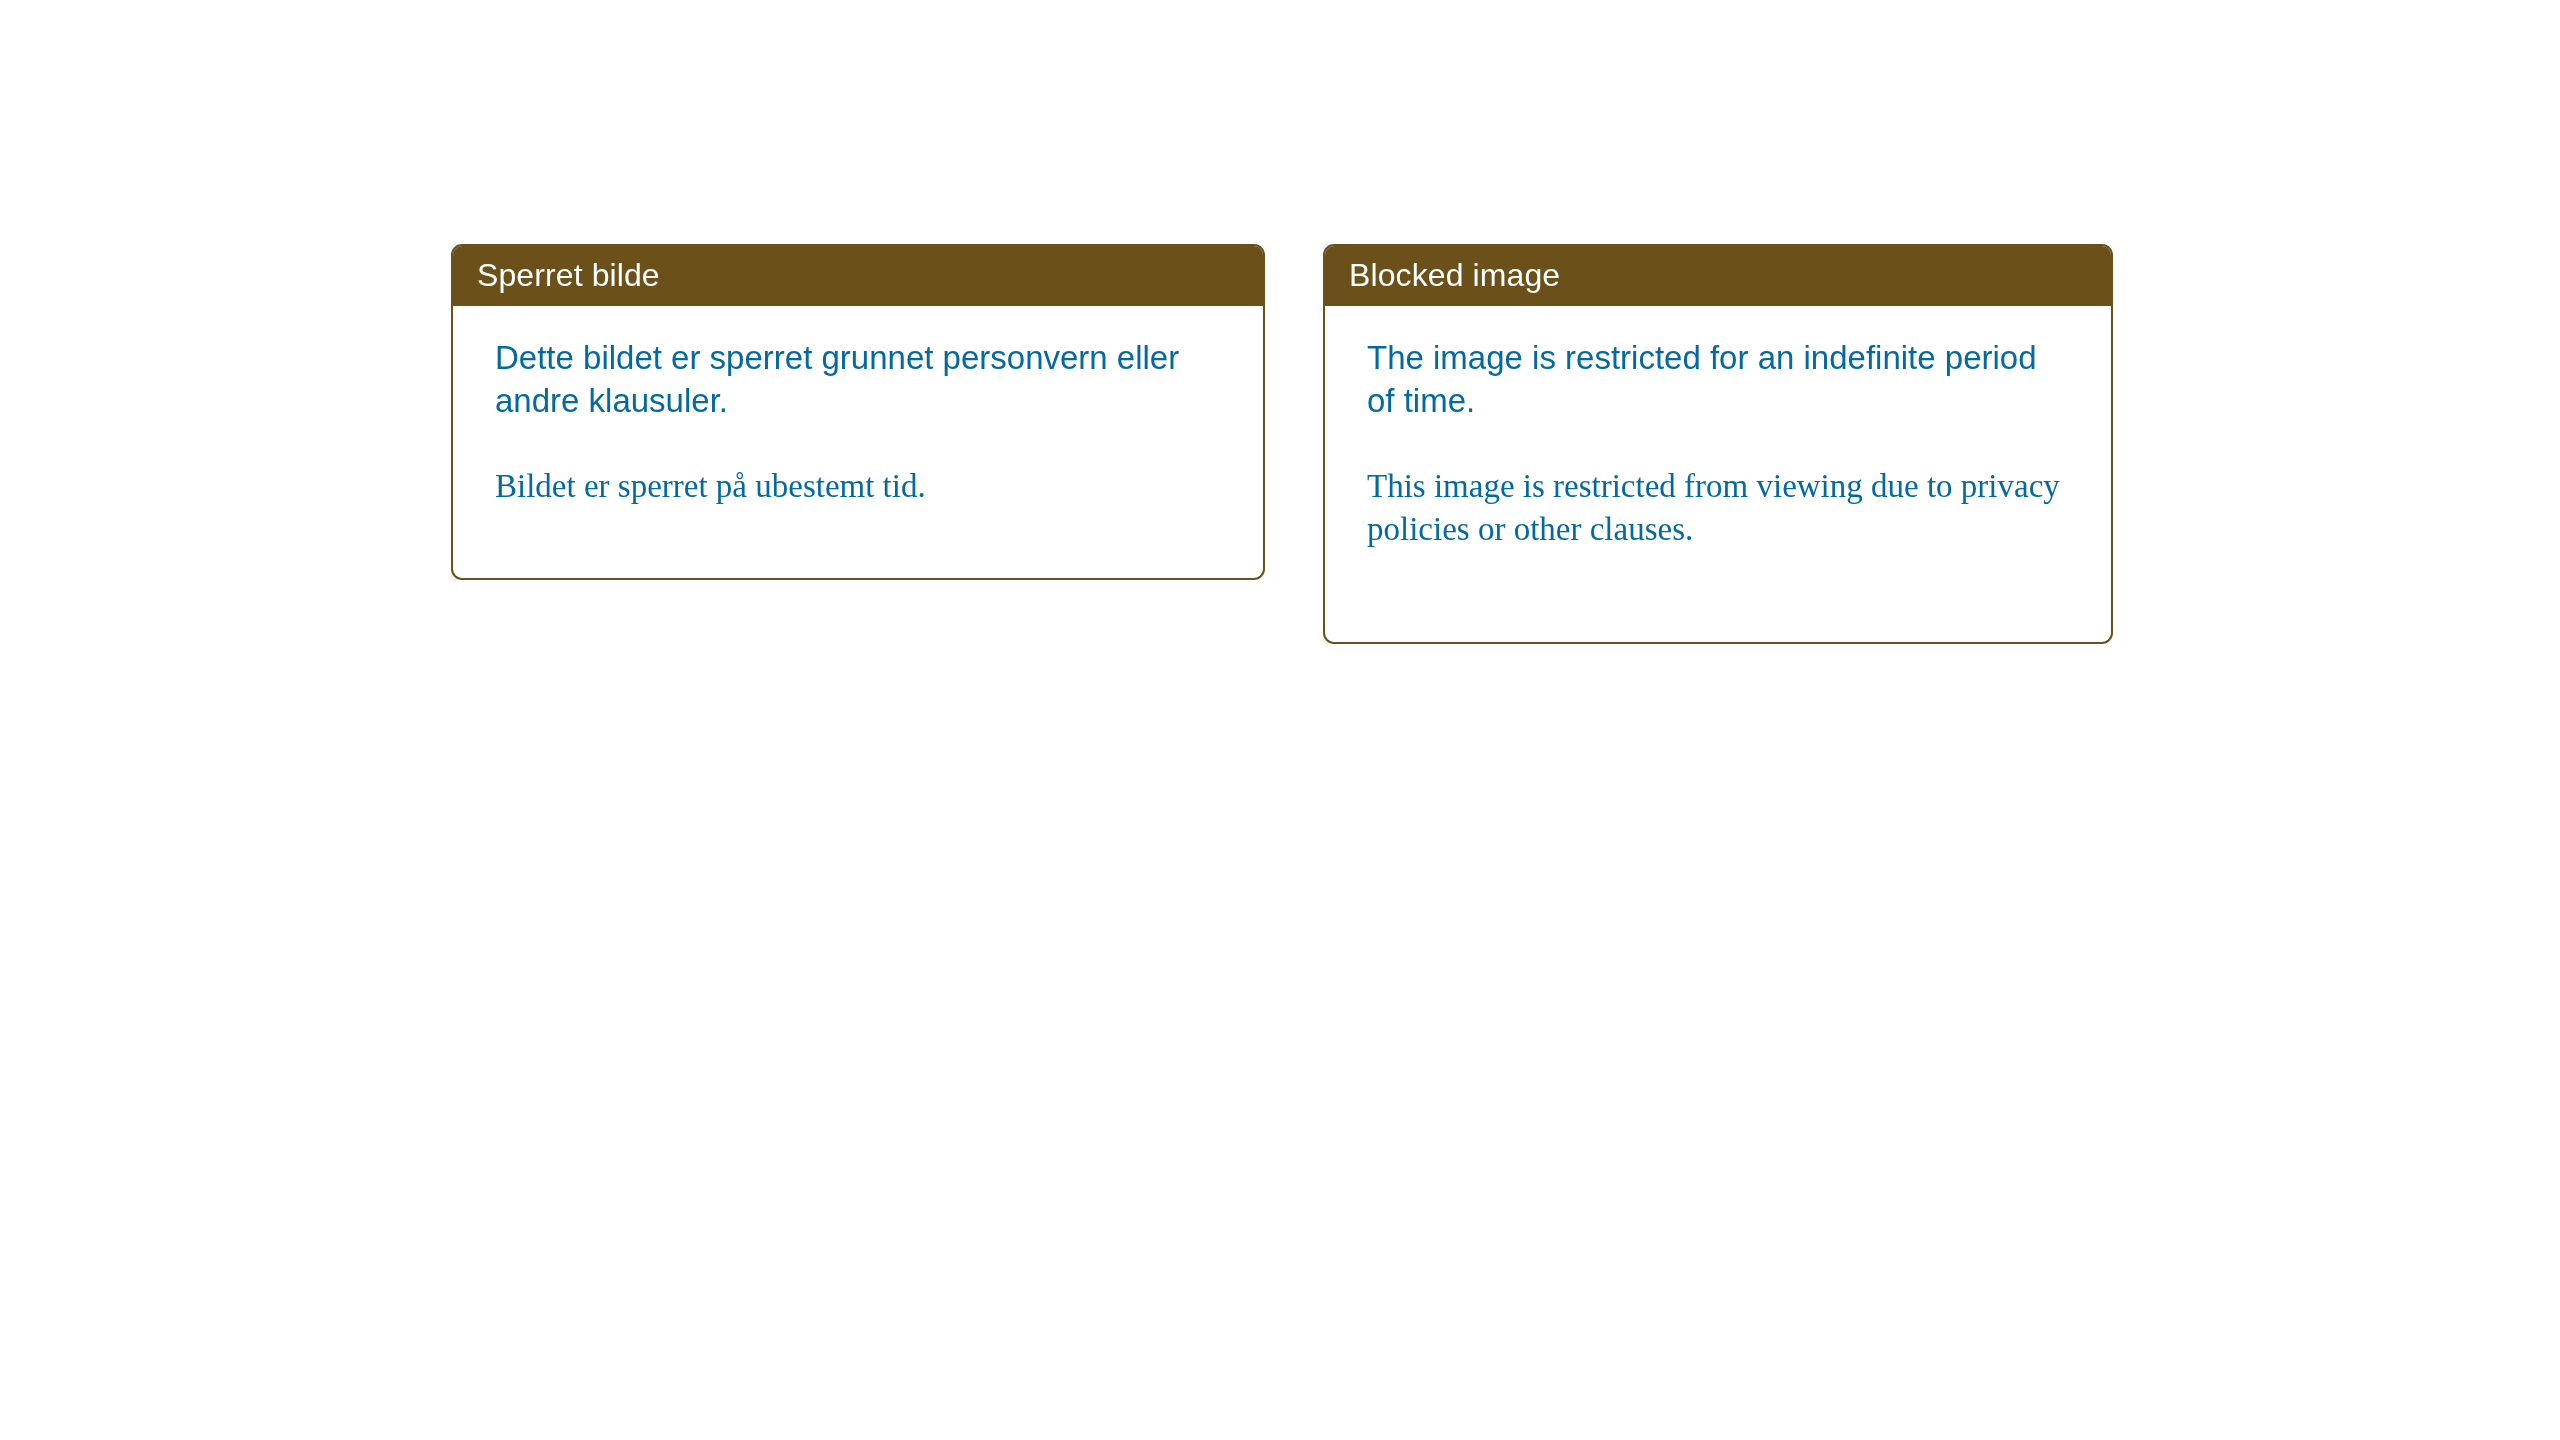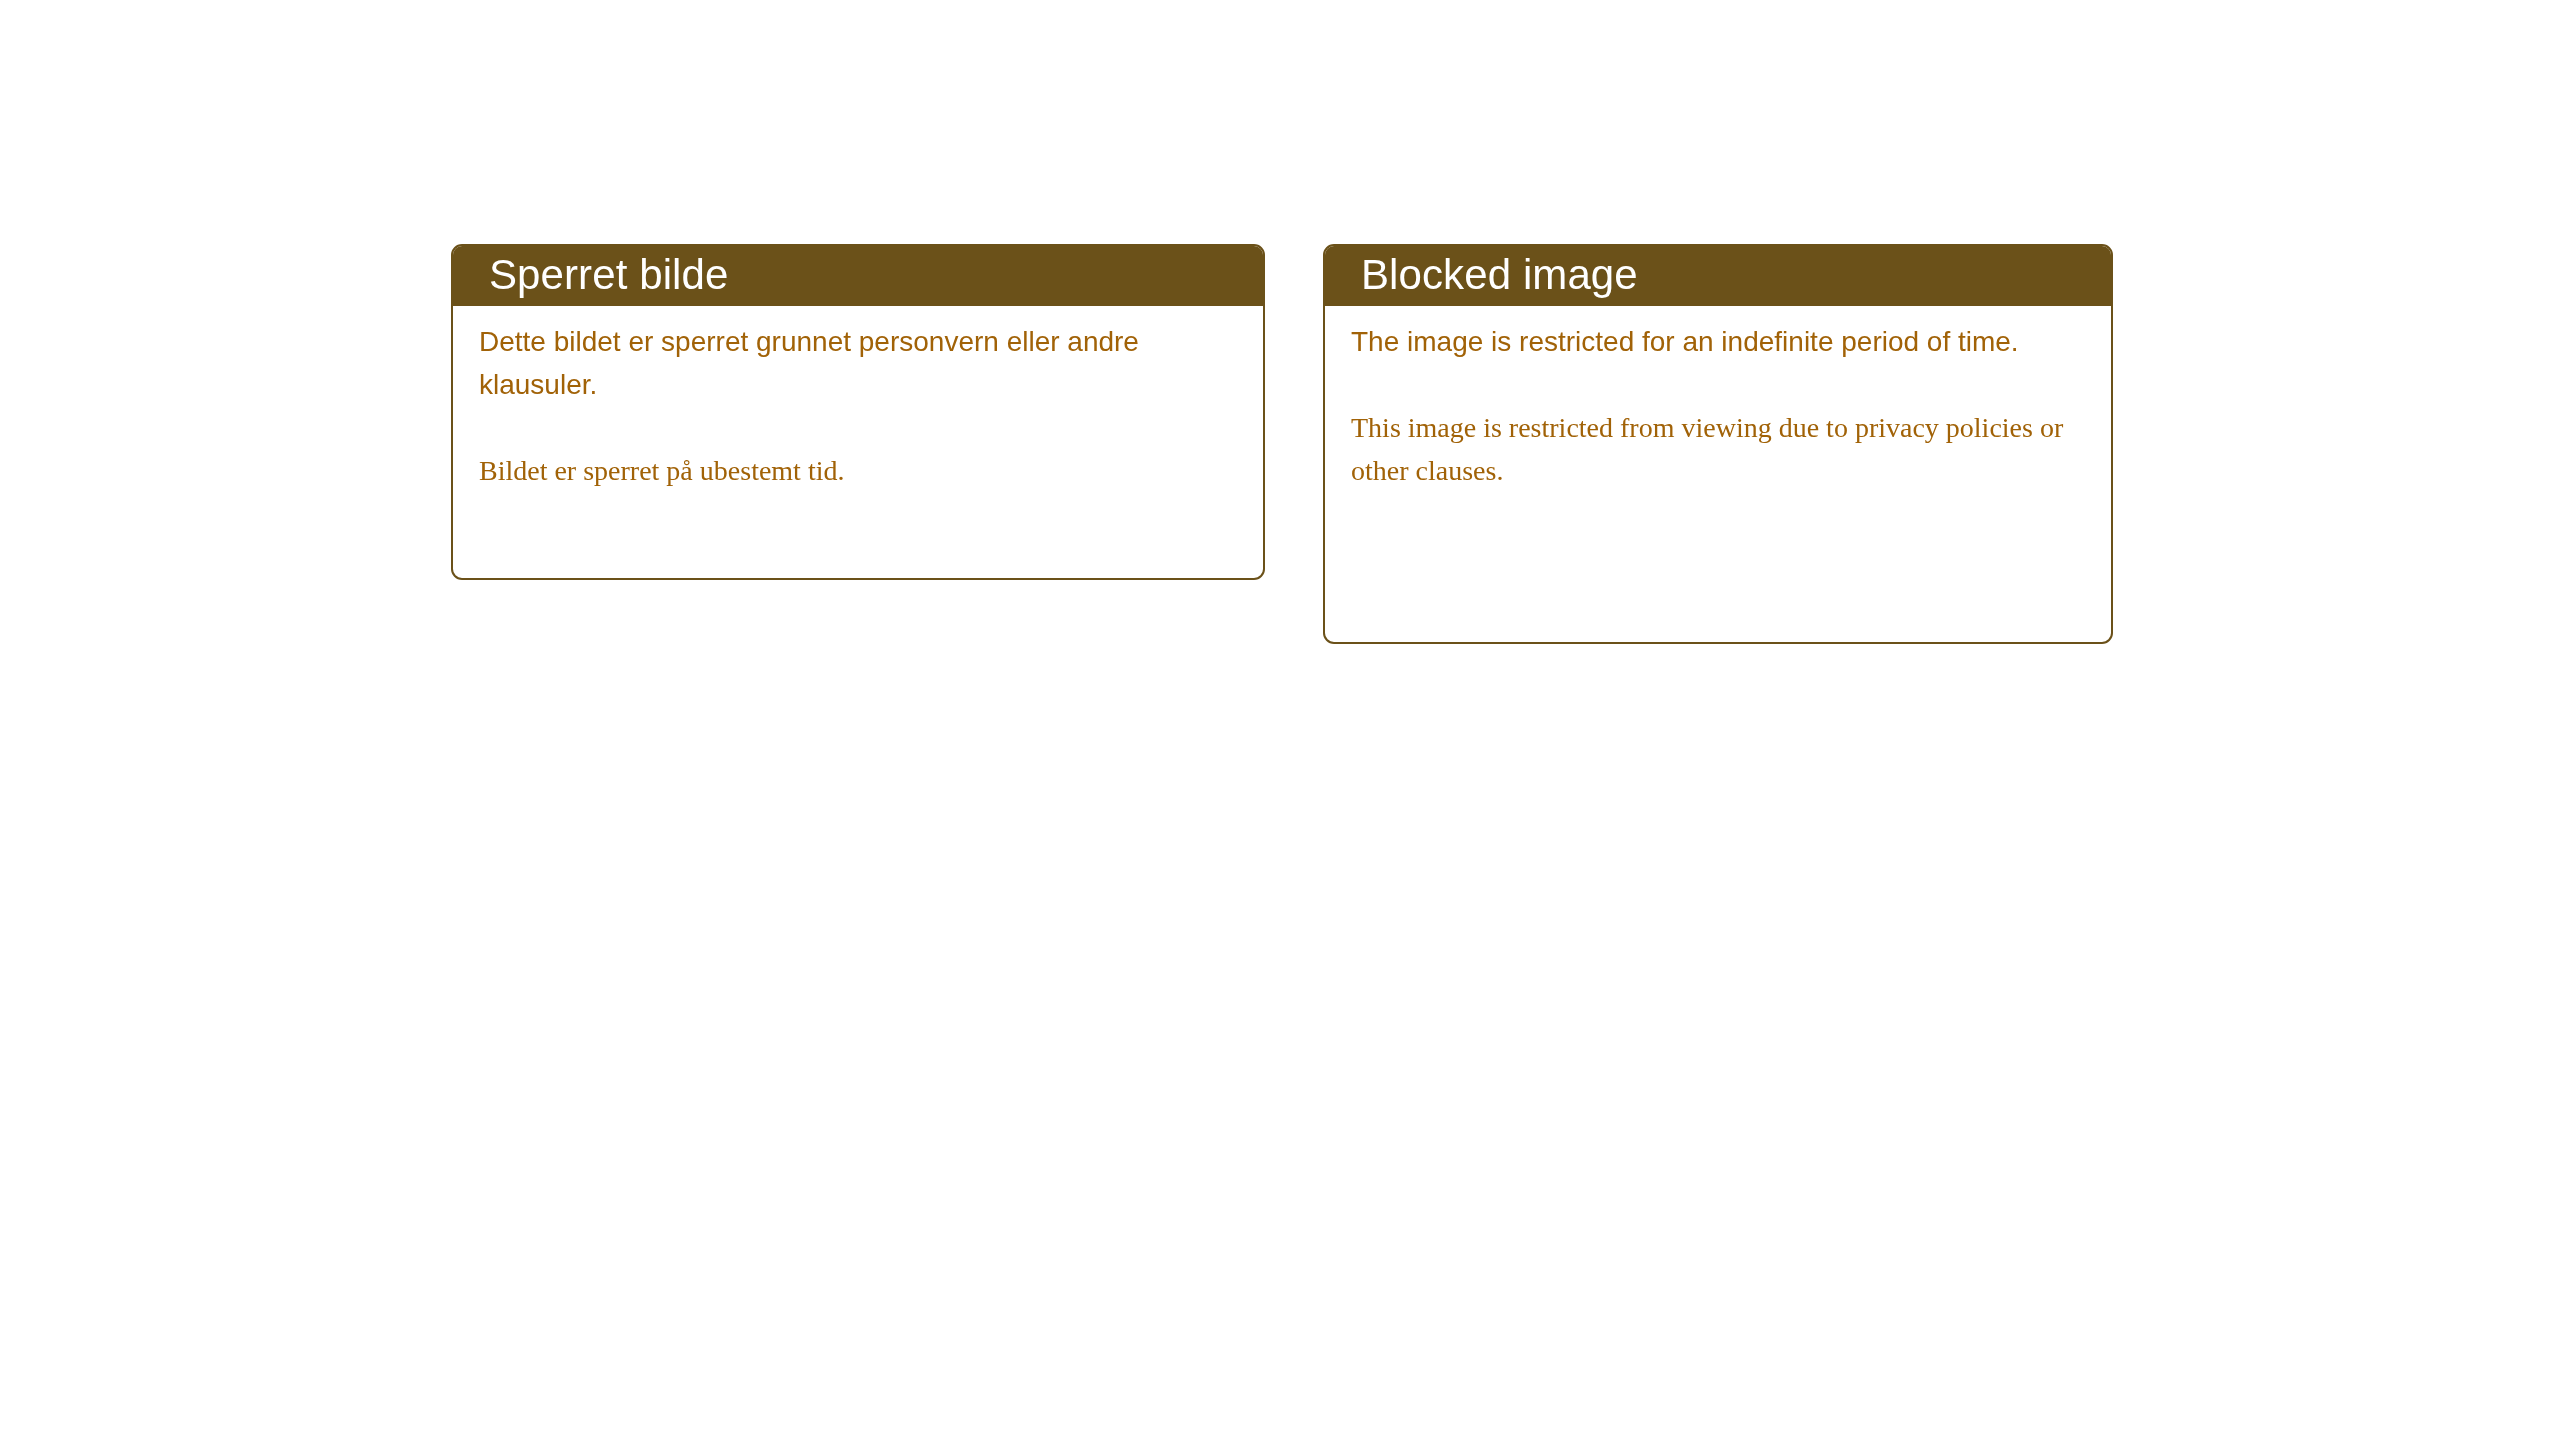--- a/index.html
+++ b/index.html
@@ -41,40 +41,39 @@
     border-top-left-radius: 11px;
     border-top-right-radius: 11px;
     display: flex;
     align-items: center;
     padding: 0 0 0 26px;
   }
 
   .notice-card .card-title {
     color: #ffffff;
     font-family: "Liberation Sans", sans-serif;
-    font-size: 42px;
+    font-size: 32px;
     font-weight: 400;
     line-height: 40px;
     letter-spacing: 0.1px;
     white-space: nowrap;
-    margin-left: 12px;
   }
 
   .notice-card .card-body {
     box-sizing: border-box;
     padding: 14px 22px 0 26px;
   }
 
   .notice-card .card-paragraph {
-    color: #a16207;
+    color: #0369a1;
     font-family: "Liberation Sans", sans-serif;
-    font-size: 28px;
+    font-size: 33px;
     font-weight: 400;
     line-height: 43px;
-    margin: 0;
+    margin: 16px;
   }
 
   .notice-card .card-paragraph + .card-paragraph {
     margin-top: 43px;   
     font-family: Liberation Serif, serif;
   }
 
   
   #card-blocked-no {
     left: 451px;

